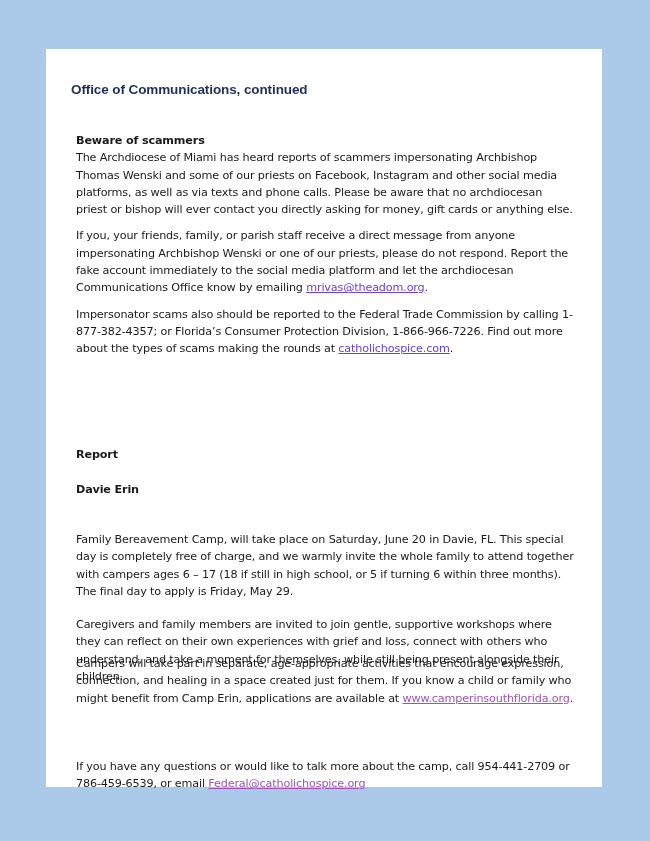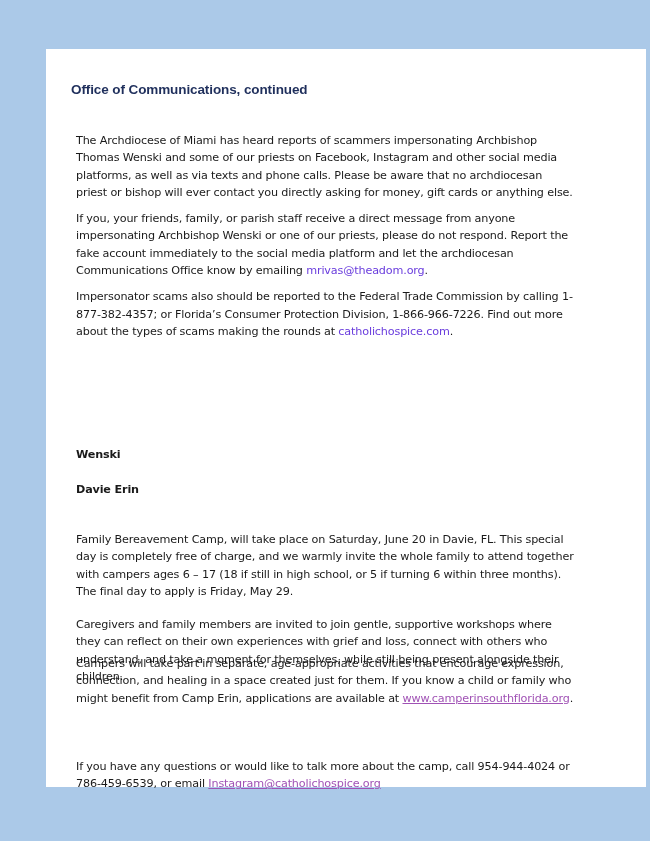--- a/index.html
+++ b/index.html
@@ -14,21 +14,20 @@
       overflow: hidden;
       font-family: "DejaVu Sans", sans-serif;
     }
     .page {
       position: absolute;
       left: 46px;
       top: 49px;
       width: 556px;
       height: 738px;
       background: #ffffff;
-      padding-left: 44px;
     }
     .title {
       position: absolute;
       left: 25px;
       top: 33px;
       font-family: "Liberation Sans", sans-serif;
       font-weight: bold;
       font-size: 13.5px;
       color: #1f2f5c;
       letter-spacing: -0.1px;
@@ -46,43 +45,45 @@
     .heading {
       font-weight: bold;
       margin: 0;
     }
     p {
       margin: 0;
     }
     .para-gap { margin-top: 9px; }
     .link-blue {
       color: #6a3ddd;
+      text-decoration: underline;
       cursor: pointer;
     }
     .link-pink {
       color: #a052b5;
       text-decoration: underline;
       cursor: pointer;
     }
     .abs { position: absolute; left: 0; width: 500px; }
   </style>
 </head>
 <body>
 
 <div class="page">
   <div class="title">Office of Communications, continued</div>
 
   <div class="content">
     <div class="abs" style="top:0px;">
+      <p class="heading">Beware of scammers</p>
       <p>The Archdiocese of Miami has heard reports of scammers impersonating Archbishop Thomas Wenski and some of our priests on Facebook, Instagram and other social media platforms, as well as via texts and phone calls. Please be aware that no archdiocesan priest or bishop will ever contact you directly asking for money, gift cards or anything else.</p>
       <p class="para-gap"><span>If you, your friends, family, or parish staff receive a direct message from anyone impersonating Archbishop Wenski or one of our priests, please do not respond. Report the fake account immediately to the social media platform and let the archdiocesan Communications Office know by emailing </span><a class="link-blue">mrivas@theadom.org</a><span>.</span></p>
       <p class="para-gap"><span>Impersonator scams also should be reported to the Federal Trade Commission by calling 1-877-382-4357; or Florida’s Consumer Protection Division, 1-866-966-7226. Find out more about the types of scams making the rounds at </span><a class="link-blue">catholichospice.com</a><span>.</span></p>
     </div>
 
-    <p class="heading abs" style="top:314px;">Wenski</p>
+    <p class="heading abs" style="top:314px;">Report</p>
     <p class="heading abs" style="top:349px;">Davie Erin</p>
 
     <p class="abs" style="top:399px;">Family Bereavement Camp, will take place on Saturday, June 20  in Davie, FL. This special day is completely free of charge, and we warmly invite the whole family to attend together with campers ages 6 – 17 (18 if still in high school, or 5 if turning 6 within three months). The final day to apply is Friday, May 29.</p>
     <p class="abs" style="top:484px;">Caregivers and family members are invited to join gentle, supportive workshops where they can reflect on their own experiences with grief and loss, connect with others who understand, and take a moment for themselves, while still being present alongside their children.</p>
     <p class="abs" style="top:523px;"><span>Campers will take part in separate, age-appropriate activities that encourage expression, connection, and healing in a space created just for them. If you know a child or family who might benefit from Camp Erin, applications are available at </span><a class="link-pink">www.camperinsouthflorida.org</a><span>.</span></p>
-    <p class="abs" style="top:626px;"><span>If you have any questions or would like to talk more about the camp, call 954-944-4024 or 786-459-6539, or email </span><a class="link-pink">Instagram@catholichospice.org</a></p>
+    <p class="abs" style="top:626px;"><span>If you have any questions or would like to talk more about the camp, call 954-441-2709 or 786-459-6539, or email </span><a class="link-pink">Federal@catholichospice.org</a></p>
   </div>
 </div>
 
 </body></html>

